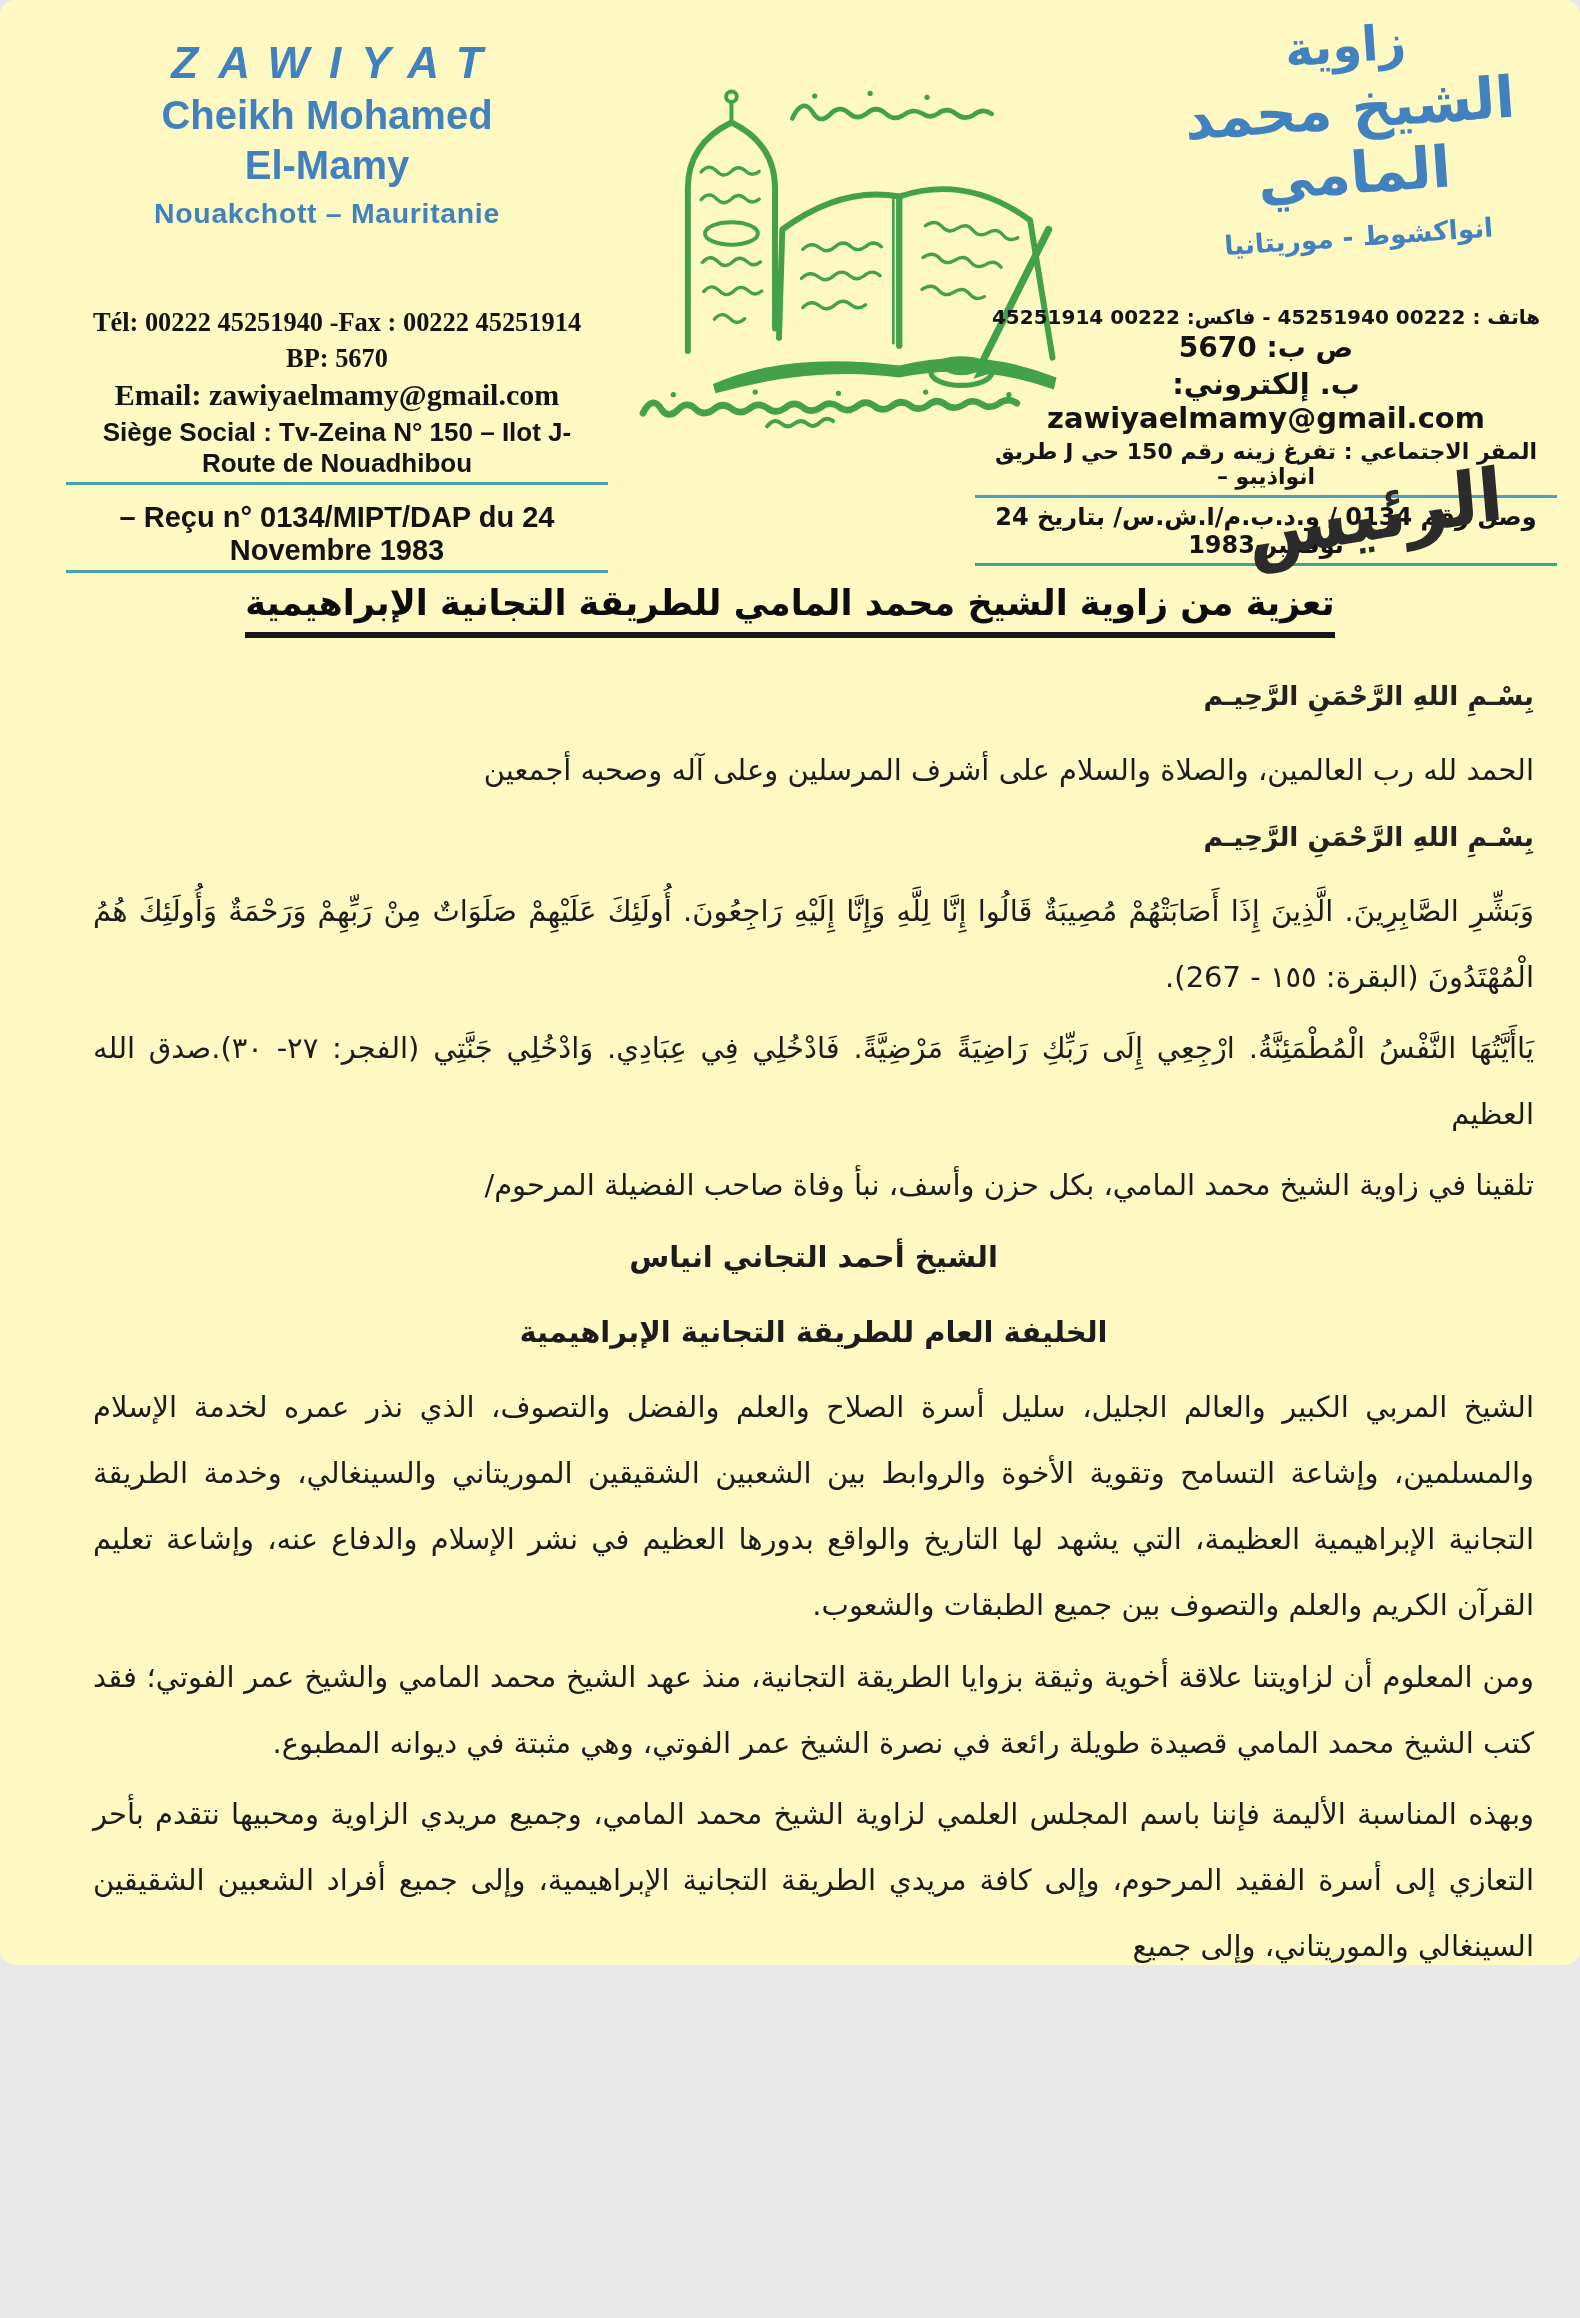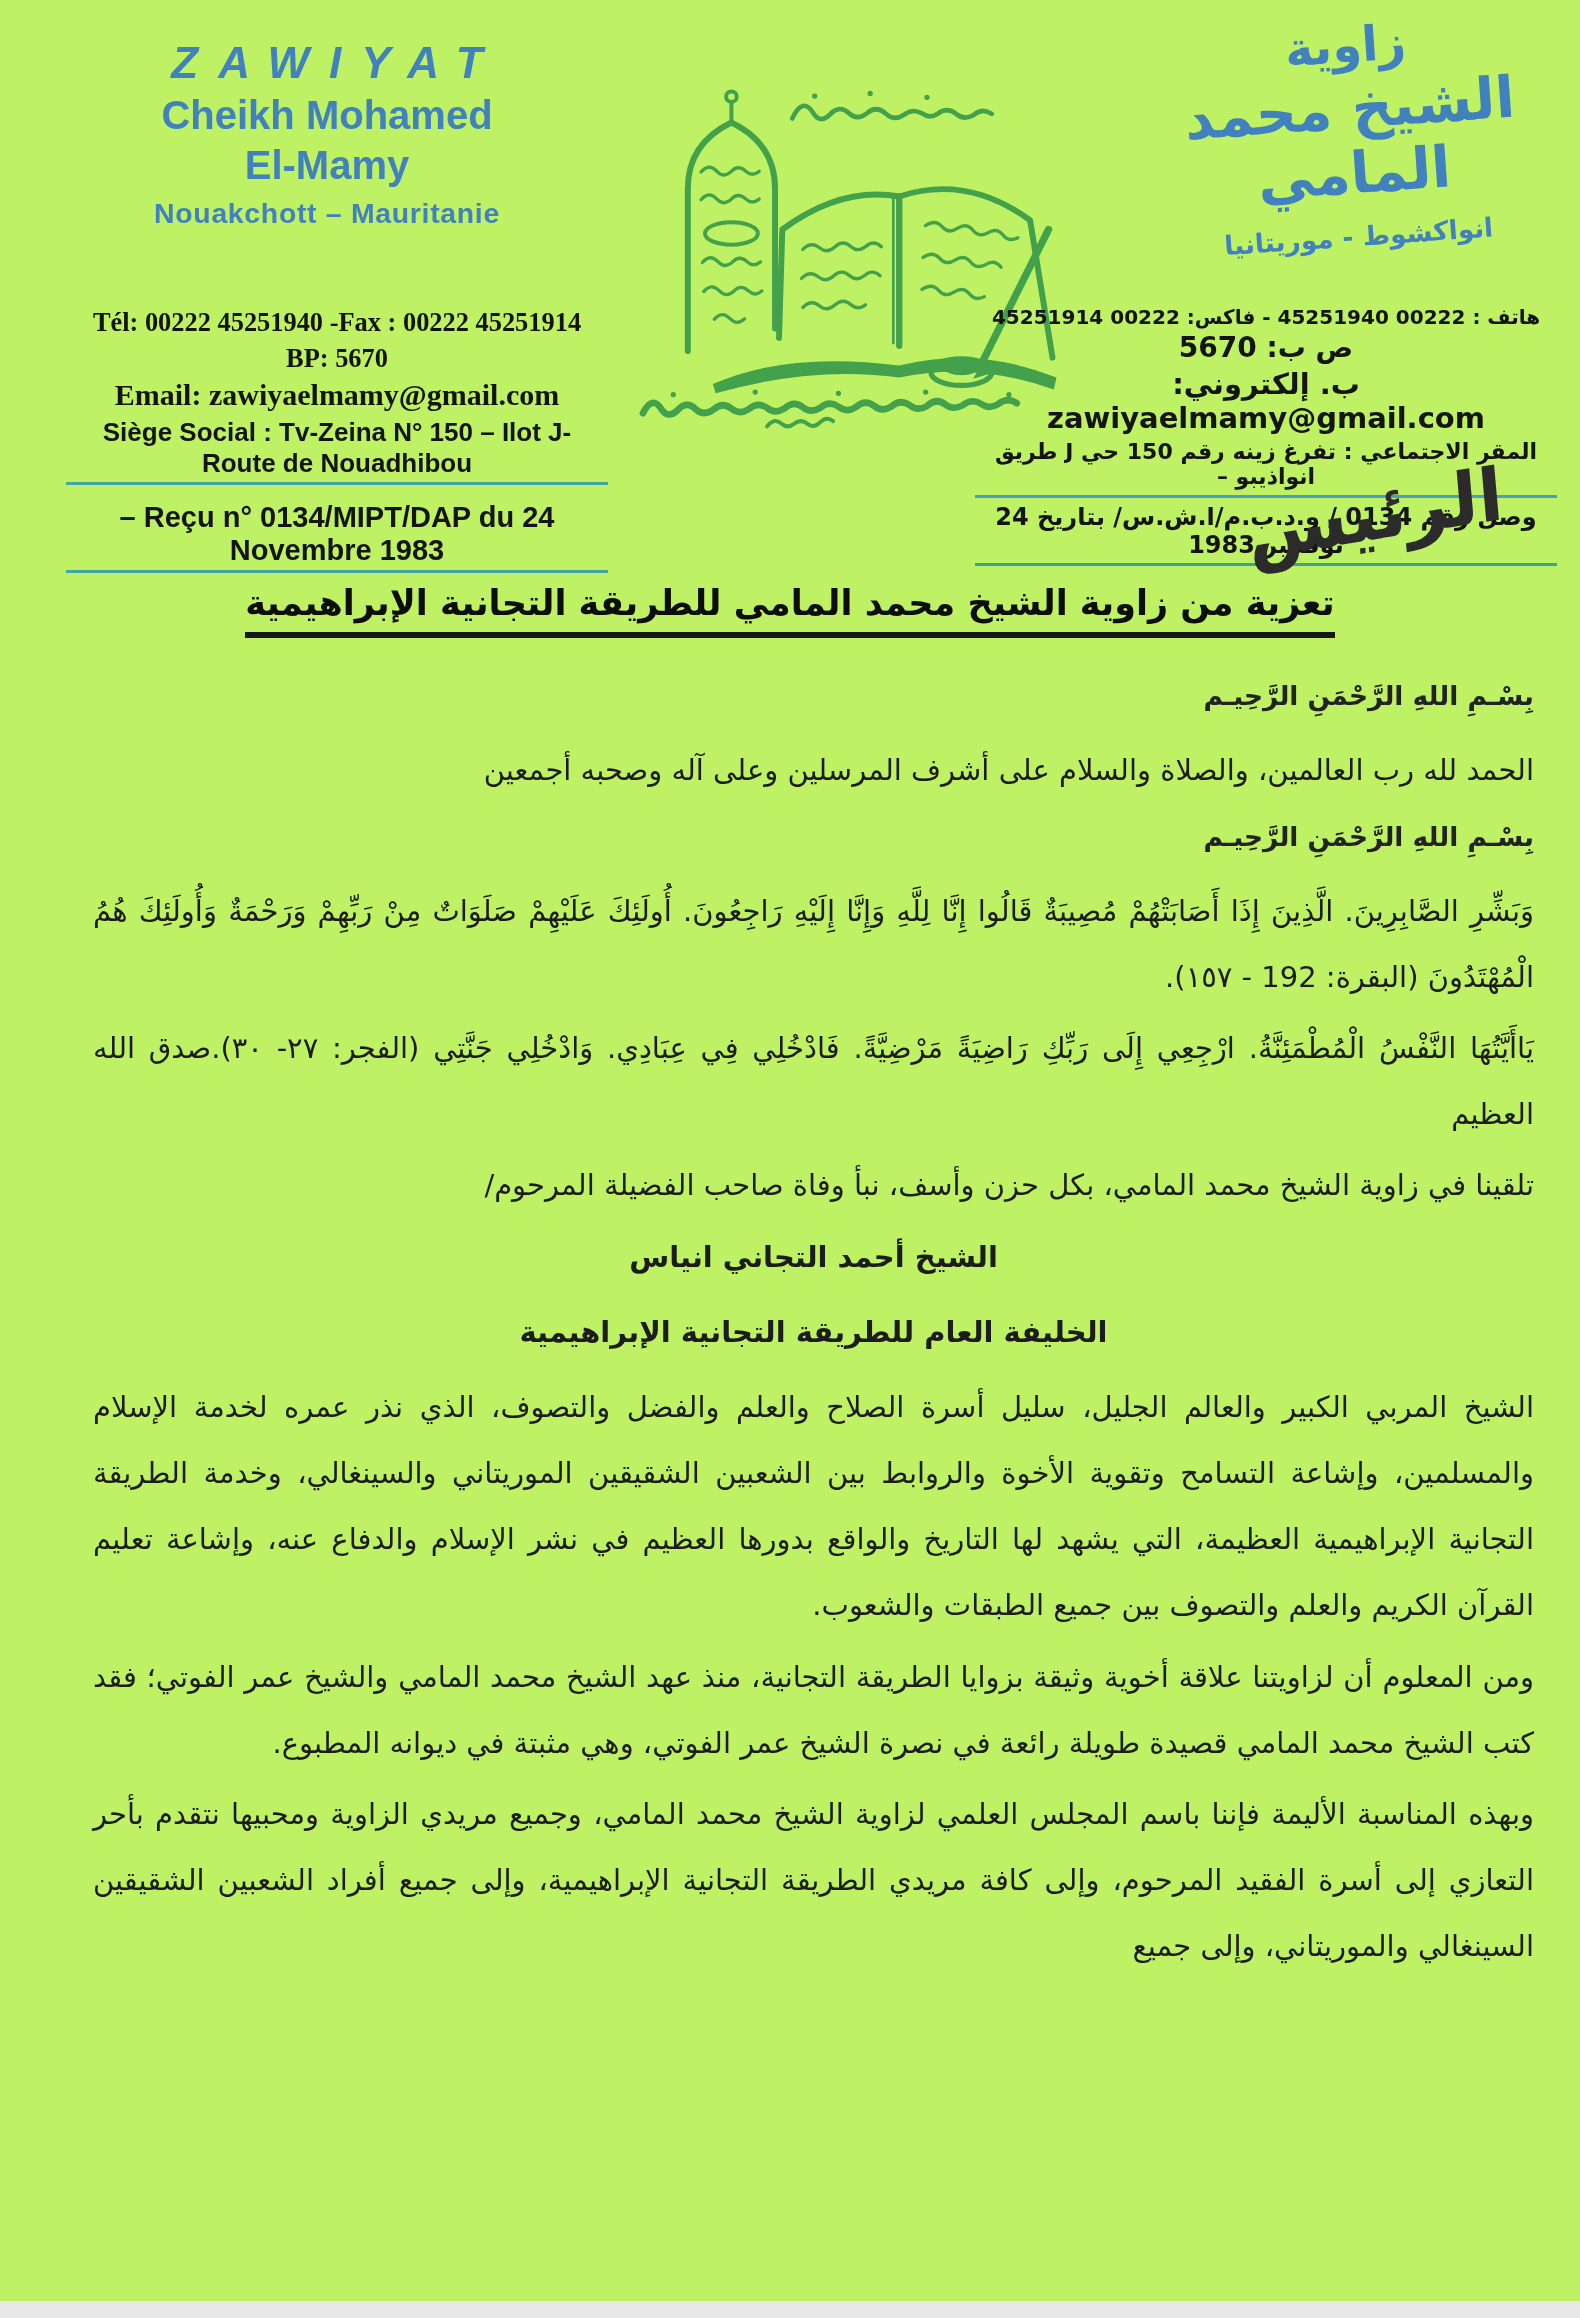--- a/index.html
+++ b/index.html
@@ -1,22 +1,23 @@
 <!DOCTYPE html>
 <html lang="ar" style="font-size:10.6px"><head>
 <meta charset="utf-8">
 <style>
   html,body{margin:0;padding:0;background:#e8e8e8;}
   .page{
     position:relative;
-    width:1580px;height:2301px;
-    background:#bef264;
+    width:1580px;height:1965px;
+    background:#fef9c3;
     overflow:hidden;
     font-family:"DejaVu Sans",sans-serif;
     color:#1a1a1a;
+    border-radius:15px;
   }
   
   .lh-left{
     position:absolute;left:109px;top:38px;width:436px;
     text-align:center;color:#4181bd;
     font-family:"Liberation Sans",sans-serif;
   }
   .lh-zawiyat{font-size:44px;font-weight:bold;font-style:italic;letter-spacing:20px;text-indent:20px;}
   .lh-name{font-size:40px;font-weight:bold;line-height:1.12;margin-top:5.3px;}
   .lh-city{font-size:28.4px;font-weight:bold;margin-top:9.3px;letter-spacing:0.7px;}
@@ -164,21 +165,21 @@
   <div class="president">الرئيس</div>
 
   <div class="title-row">
     <span class="doc-title">تعزية من زاوية الشيخ محمد المامي للطريقة التجانية الإبراهيمية</span>
   </div>
 
   <main class="body-text">
     <p class="bismillah">بِسْـمِ اللهِ الرَّحْمَنِ الرَّحِيـم</p>
     <p>الحمد لله رب العالمين، والصلاة والسلام على أشرف المرسلين وعلى آله وصحبه أجمعين</p>
     <p class="bismillah">بِسْـمِ اللهِ الرَّحْمَنِ الرَّحِيـم</p>
-    <p>وَبَشِّرِ الصَّابِرِينَ. الَّذِينَ إِذَا أَصَابَتْهُمْ مُصِيبَةٌ قَالُوا إِنَّا لِلَّهِ وَإِنَّا إِلَيْهِ رَاجِعُونَ. أُولَئِكَ عَلَيْهِمْ صَلَوَاتٌ مِنْ رَبِّهِمْ وَرَحْمَةٌ وَأُولَئِكَ هُمُ الْمُهْتَدُونَ (البقرة: 192 - ١٥٧).</p>
+    <p>وَبَشِّرِ الصَّابِرِينَ. الَّذِينَ إِذَا أَصَابَتْهُمْ مُصِيبَةٌ قَالُوا إِنَّا لِلَّهِ وَإِنَّا إِلَيْهِ رَاجِعُونَ. أُولَئِكَ عَلَيْهِمْ صَلَوَاتٌ مِنْ رَبِّهِمْ وَرَحْمَةٌ وَأُولَئِكَ هُمُ الْمُهْتَدُونَ (البقرة: ١٥٥ - 267).</p>
     <p>يَاأَيَّتُهَا النَّفْسُ الْمُطْمَئِنَّةُ. ارْجِعِي إِلَى رَبِّكِ رَاضِيَةً مَرْضِيَّةً. فَادْخُلِي فِي عِبَادِي. وَادْخُلِي جَنَّتِي (الفجر: ٢٧- ٣٠).صدق الله العظيم</p>
     <p class="intro-line">تلقينا في زاوية الشيخ محمد المامي، بكل حزن وأسف، نبأ وفاة صاحب الفضيلة المرحوم/</p>
     <p class="center-line">الشيخ أحمد التجاني انياس</p>
     <p class="center-line">الخليفة العام للطريقة التجانية الإبراهيمية</p>
     <p>الشيخ المربي الكبير والعالم الجليل، سليل أسرة الصلاح والعلم والفضل والتصوف، الذي نذر عمره لخدمة الإسلام والمسلمين، وإشاعة التسامح وتقوية الأخوة والروابط بين الشعبين الشقيقين الموريتاني والسينغالي، وخدمة الطريقة التجانية الإبراهيمية العظيمة، التي يشهد لها التاريخ والواقع بدورها العظيم في نشر الإسلام والدفاع عنه، وإشاعة تعليم القرآن الكريم والعلم والتصوف بين جميع الطبقات والشعوب.</p>
     <p>ومن المعلوم أن لزاويتنا علاقة أخوية وثيقة بزوايا الطريقة التجانية، منذ عهد الشيخ محمد المامي والشيخ عمر الفوتي؛ فقد كتب الشيخ محمد المامي قصيدة طويلة رائعة في نصرة الشيخ عمر الفوتي، وهي مثبتة في ديوانه المطبوع.</p>
     <p>وبهذه المناسبة الأليمة فإننا باسم المجلس العلمي لزاوية الشيخ محمد المامي، وجميع مريدي الزاوية ومحبيها نتقدم بأحر التعازي إلى أسرة الفقيد المرحوم، وإلى كافة مريدي الطريقة التجانية الإبراهيمية، وإلى جميع أفراد الشعبين الشقيقين السينغالي والموريتاني، وإلى جميع</p>
   </main>
 
 </div>

